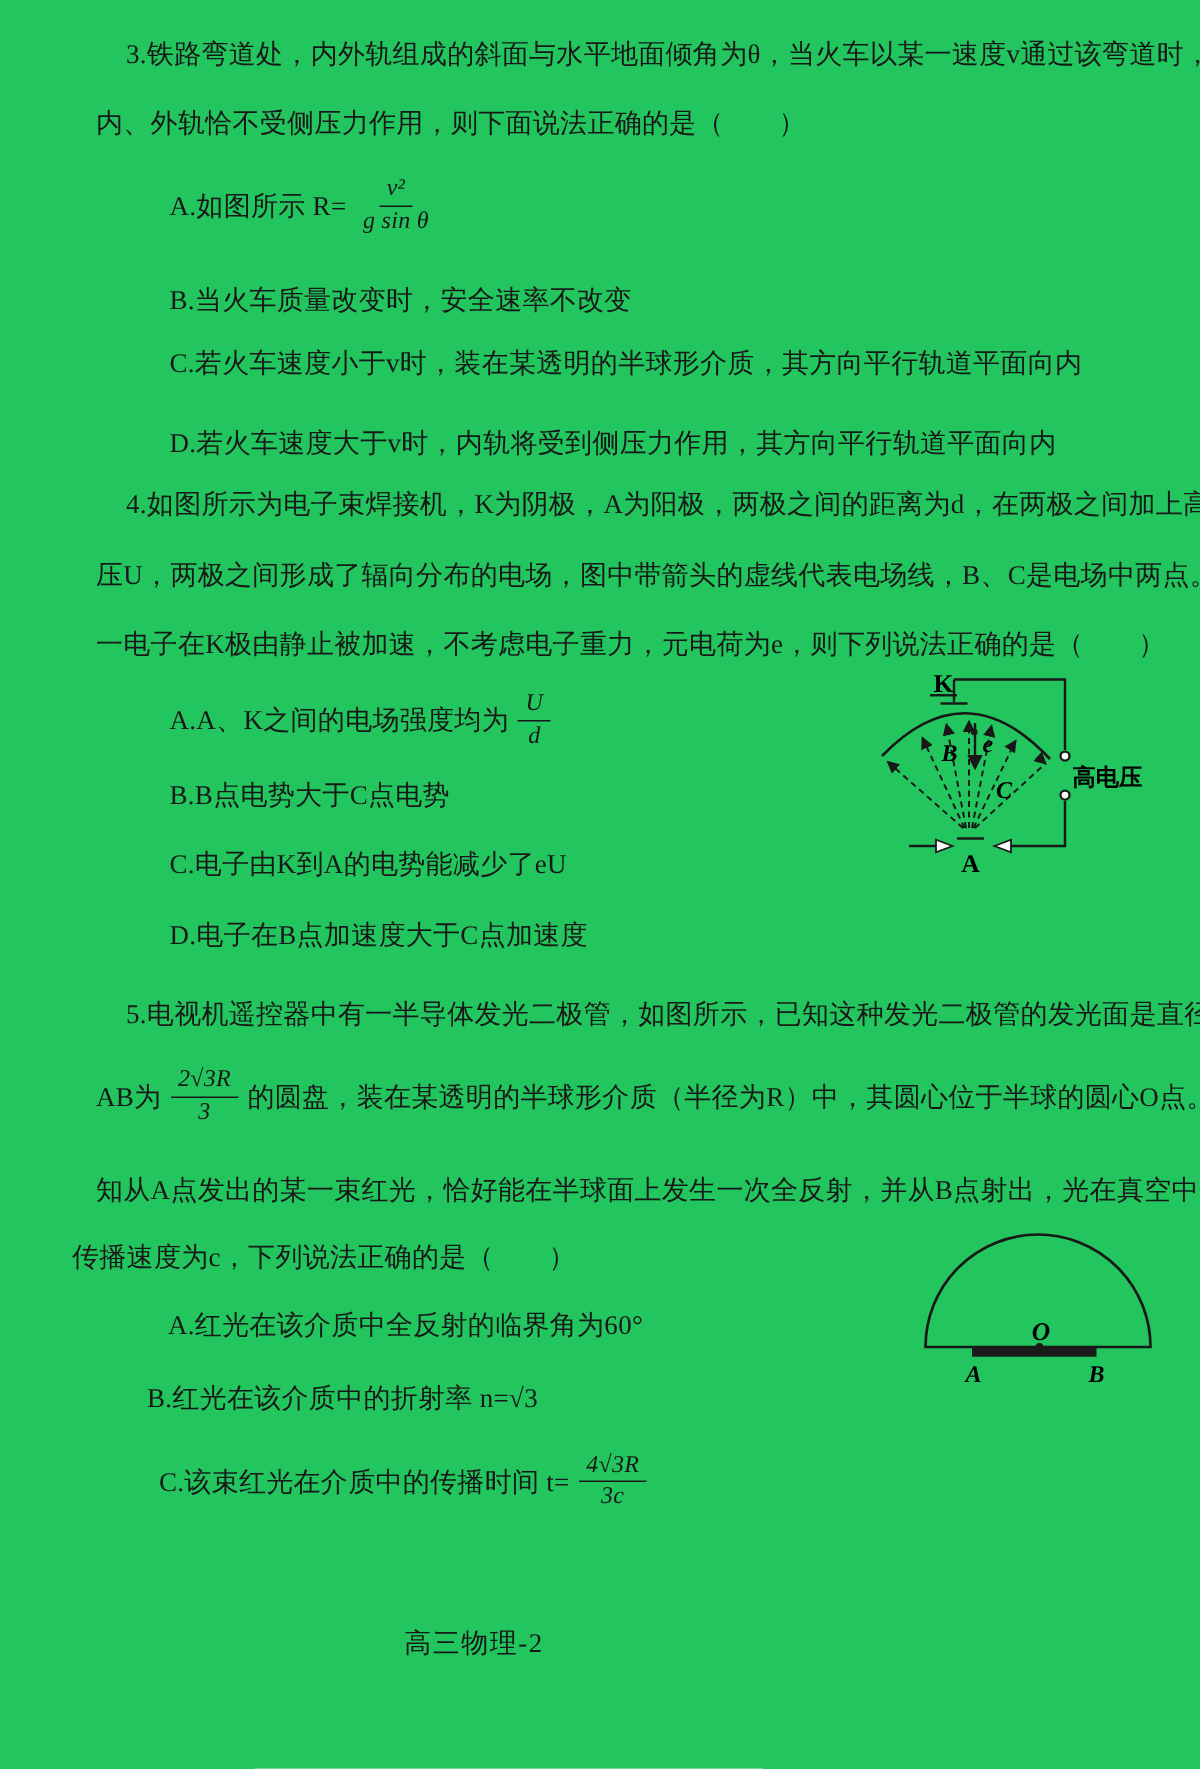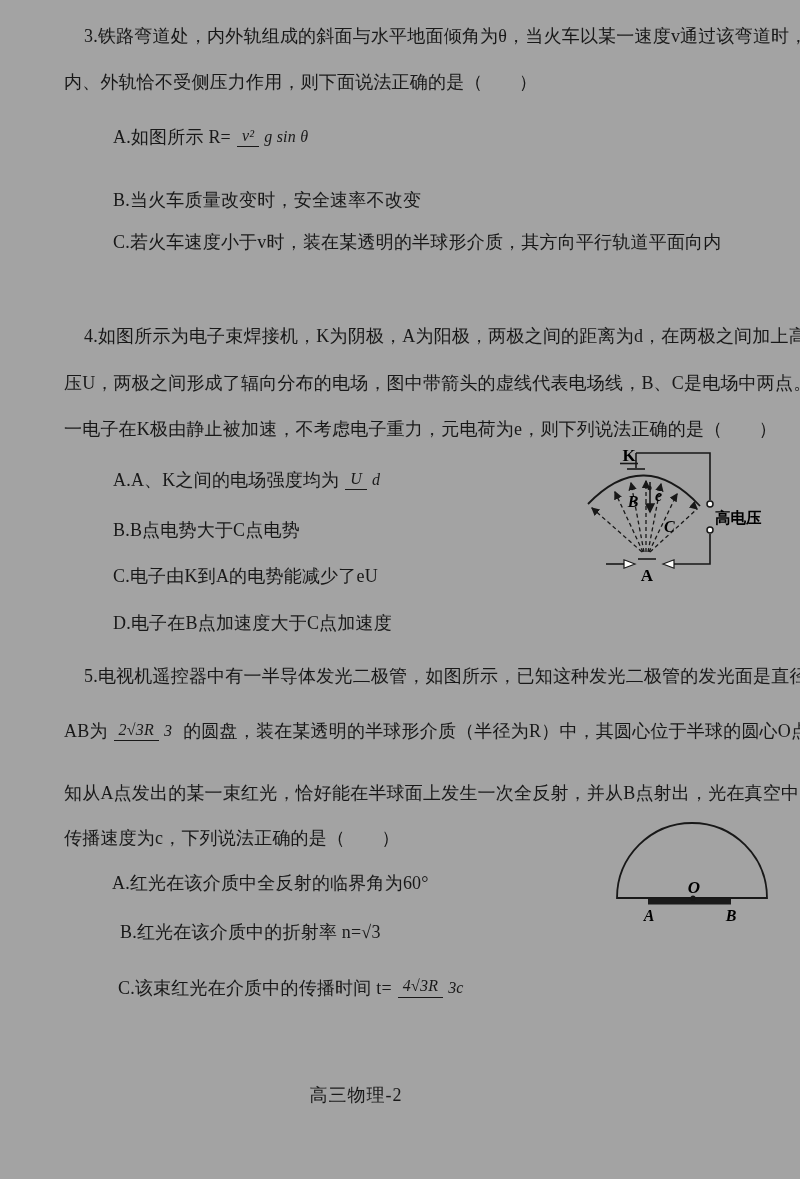--- a/index.html
+++ b/index.html
@@ -5,66 +5,67 @@
   html,body{margin:0;padding:0;}
   body{
     width:800px;height:1179px;
     background:#ffffff;
     font-family:"Liberation Serif","DejaVu Serif",serif;
     color:#181818;
     overflow:hidden;
   }
   .page{
     position:relative;width:800px;height:1179px;
-    background:#a3a3a3;
+    background:#22c55e;
   }
   .line{
     position:absolute;
     font-size:18px;
     letter-spacing:.2px;
     white-space:nowrap;
     font-weight:500;
   }
   .frac-row{
     display:flex;align-items:center;
   }
   .frac{
-    display:inline-flex;flex-direction:row;align-items:center;
+    display:inline-flex;flex-direction:column;align-items:center;
     margin:0 6px;
     font-family:"Liberation Serif","DejaVu Serif",serif;
     font-style:italic;
     font-size:16px;line-height:1.15;
     vertical-align:middle;
   }
   .frac .num{display:block;padding:0 5px 1px 5px;border-bottom:1.6px solid #181818;text-align:center;}
   .frac .den{display:block;padding:1px 5px 0 5px;text-align:right;}
   .diag{position:absolute;}
   .diag text{font-family:"Liberation Serif","DejaVu Serif",serif;}
   .footer{
     position:absolute;left:0;top:1083px;width:632px;
-    text-align:center;font-size:18px;font-weight:500;letter-spacing:1px;margin-left:40px;
+    text-align:center;font-size:18px;font-weight:500;letter-spacing:1px;
   }
 </style>
 </head>
 <body>
 
 <div class="page">
 
   <div class="line" style="left:84px;top:24px">3.铁路弯道处，内外轨组成的斜面与水平地面倾角为θ，当火车以某一速度v通过该弯道时，</div>
   <div class="line" style="left:64px;top:70px">内、外轨恰不受侧压力作用，则下面说法正确的是（　　）</div>
 
   <div class="line frac-row" style="left:113px;top:112px;height:50px">
     <span>A.如图所示 R=</span>
     <span class="frac">
       <span class="num">v²</span>
       <span class="den">g sin θ</span>
     </span>
   </div>
   <div class="line" style="left:113px;top:188px">B.当火车质量改变时，安全速率不改变</div>
   <div class="line" style="left:113px;top:230px">C.若火车速度小于v时，装在某透明的半球形介质，其方向平行轨道平面向内</div>
+  <div class="line" style="left:113px;top:283px">D.若火车速度大于v时，内轨将受到侧压力作用，其方向平行轨道平面向内</div>
 
   <div class="line" style="left:84px;top:324px">4.如图所示为电子束焊接机，K为阴极，A为阳极，两极之间的距离为d，在两极之间加上高电</div>
   <div class="line" style="left:64px;top:371px">压U，两极之间形成了辐向分布的电场，图中带箭头的虚线代表电场线，B、C是电场中两点。有</div>
   <div class="line" style="left:64px;top:417px">一电子在K极由静止被加速，不考虑电子重力，元电荷为e，则下列说法正确的是（　　）</div>
 
   <div class="line" style="left:113px;top:518px">B.B点电势大于C点电势</div>
   <div class="line frac-row" style="left:113px;top:456px;height:48px">
     <span>A.A、K之间的电场强度均为</span>
     <span class="frac">
       <span class="num">U</span>
@@ -132,26 +133,26 @@
 
   <div class="line frac-row" style="left:64px;top:701px;height:60px">
     <span>AB为</span>
     <span class="frac">
       <span class="num">2√3R</span>
       <span class="den">3</span>
     </span>
     <span>的圆盘，装在某透明的半球形介质（半径为R）中，其圆心位于半球的圆心O点。已</span>
   </div>
   <div class="line" style="left:64px;top:781px">知从A点发出的某一束红光，恰好能在半球面上发生一次全反射，并从B点射出，光在真空中的</div>
-  <div class="line" style="left:64px;top:826px">传播速度为c，下列说法正确的是（　　）</div>
+  <div class="line" style="left:48px;top:826px">传播速度为c，下列说法正确的是（　　）</div>
 
   <div class="line" style="left:112px;top:871px">A.红光在该介质中全反射的临界角为60°</div>
-  <div class="line" style="left:120px;top:920px">B.红光在该介质中的折射率 n=√3</div>
+  <div class="line" style="left:98px;top:920px">B.红光在该介质中的折射率 n=√3</div>
 
-  <div class="line frac-row" style="left:118px;top:960px;height:55px">
+  <div class="line frac-row" style="left:106px;top:960px;height:55px">
     <span>C.该束红光在介质中的传播时间 t=</span>
     <span class="frac">
       <span class="num">4√3R</span>
       <span class="den">3c</span>
     </span>
   </div>
 
   <svg class="diag" style="left:600px;top:804px" width="195" height="125" viewBox="0 0 195 125">
     <path d="M 17,94 A 75 75 0 0 1 167,94 L 17,94 Z" fill="none" stroke="#181818" stroke-width="1.8"></path>
     <rect x="48" y="94.5" width="83" height="6" fill="#1b1b1b"></rect>

